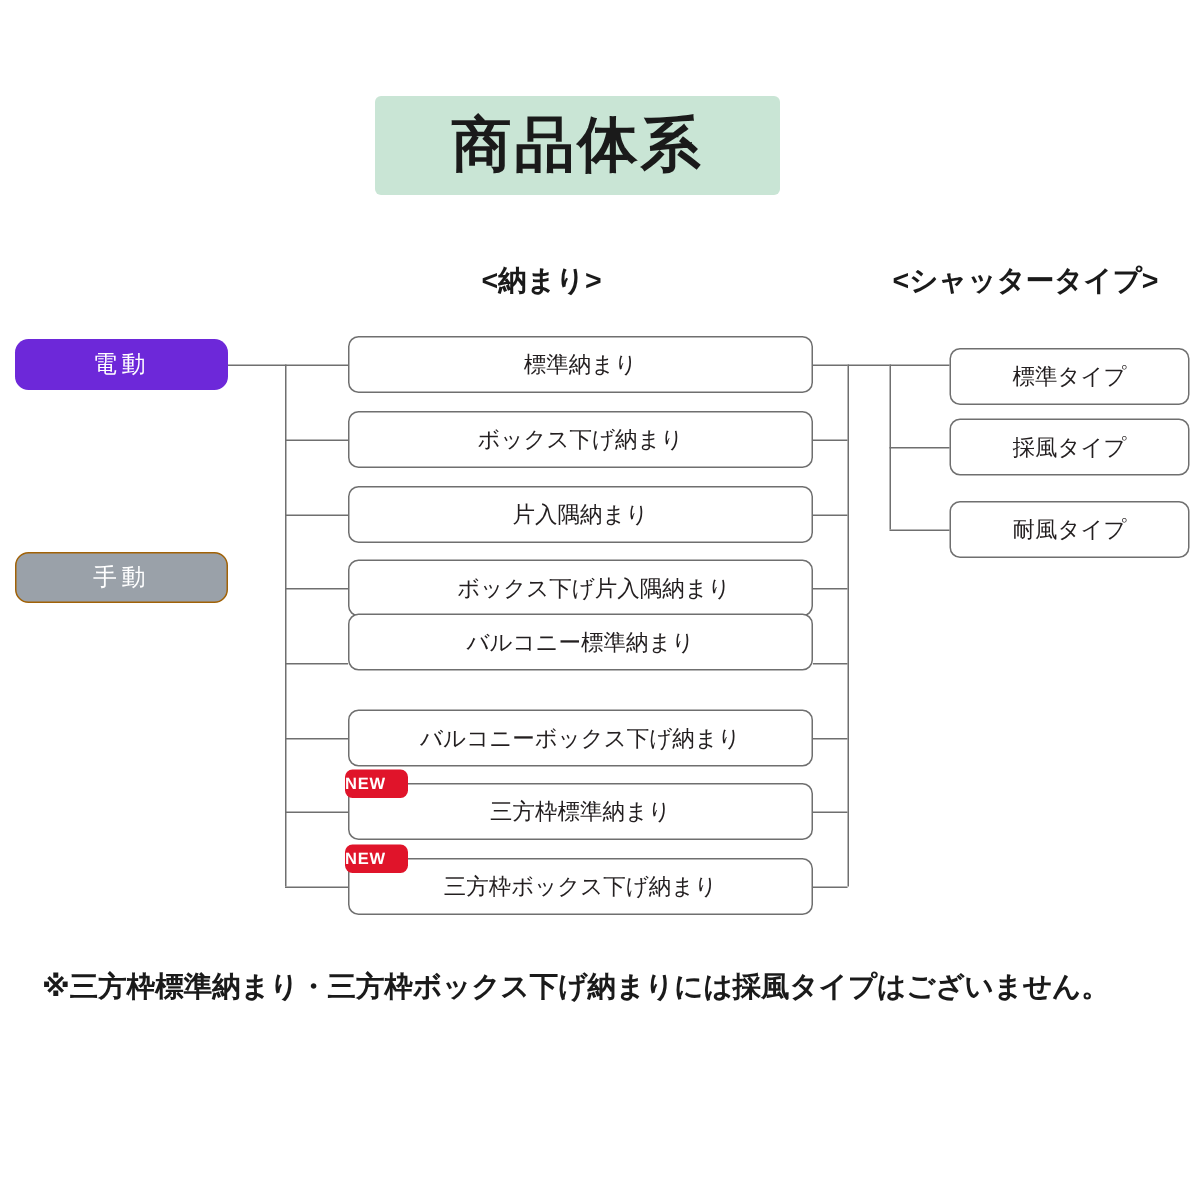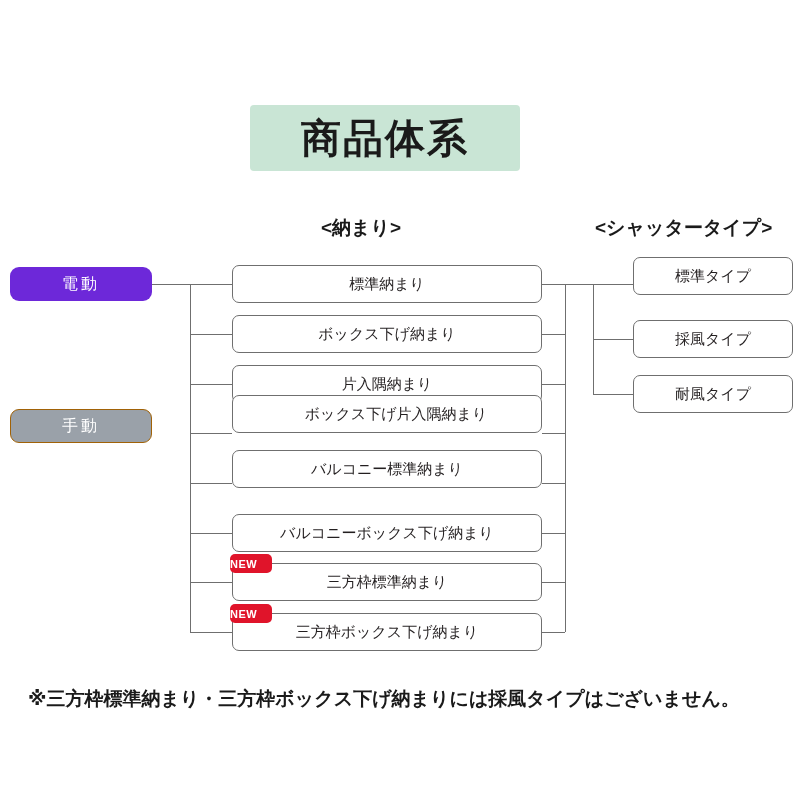--- a/index.html
+++ b/index.html
@@ -11,21 +11,20 @@
     height: 800px;
     background: #ffffff;
     font-family: "Liberation Sans", "DejaVu Sans", sans-serif;
     color: #231f20;
     overflow: hidden;
   }
   #canvas {
     position: relative;
     width: 800px;
     height: 664px;
-    margin-top: 41px;
   }
 
   
   .title-chip {
     position: absolute;
     left: 250px;
     top: 64px;
     width: 270px;
     height: 66px;
     background: #c9e5d5;
@@ -190,21 +189,21 @@
 
   <div class="node mid" style="top:224px;">
     <span>標準納まり</span>
   </div>
   <div class="node mid" style="top:274px;">
     <span>ボックス下げ納まり</span>
   </div>
   <div class="node mid" style="top:324px;">
     <span>片入隅納まり</span>
   </div>
-  <div class="node mid" style="top:354px;padding-left:18px;">
+  <div class="node mid" style="top:373px;padding-left:18px;">
     <span>ボックス下げ片入隅納まり</span>
   </div>
   <div class="node mid" style="top:409px;justify-content:center;">
     <span>バルコニー標準納まり</span>
   </div>
   <div class="node mid" style="top:473px;">
     <span>バルコニーボックス下げ納まり</span>
   </div>
   <div class="node mid" style="top:522px;">
     <span>三方枠標準納まり</span>
@@ -213,21 +212,21 @@
     <span>三方枠ボックス下げ納まり</span>
   </div>
 
   <div class="new-badge" style="left:230px; top:513px;">
     <span>NEW</span>
   </div>
   <div class="new-badge" style="left:230px; top:563px;">
     <span>NEW</span>
   </div>
 
-  <div class="node right" style="top:216px;font-family:Liberation Mono, monospace;">
+  <div class="node right" style="top:232px;font-family:Liberation Mono, monospace;">
     <span>標準タイプ</span>
   </div>
   <div class="node right" style="top:279px;">
     <span>採風タイプ</span>
   </div>
   <div class="node right" style="top:334px;text-align:right;">
     <span>耐風タイプ</span>
   </div>
 
   <div class="footnote">※三方枠標準納まり・三方枠ボックス下げ納まりには採風タイプはございません。</div>

